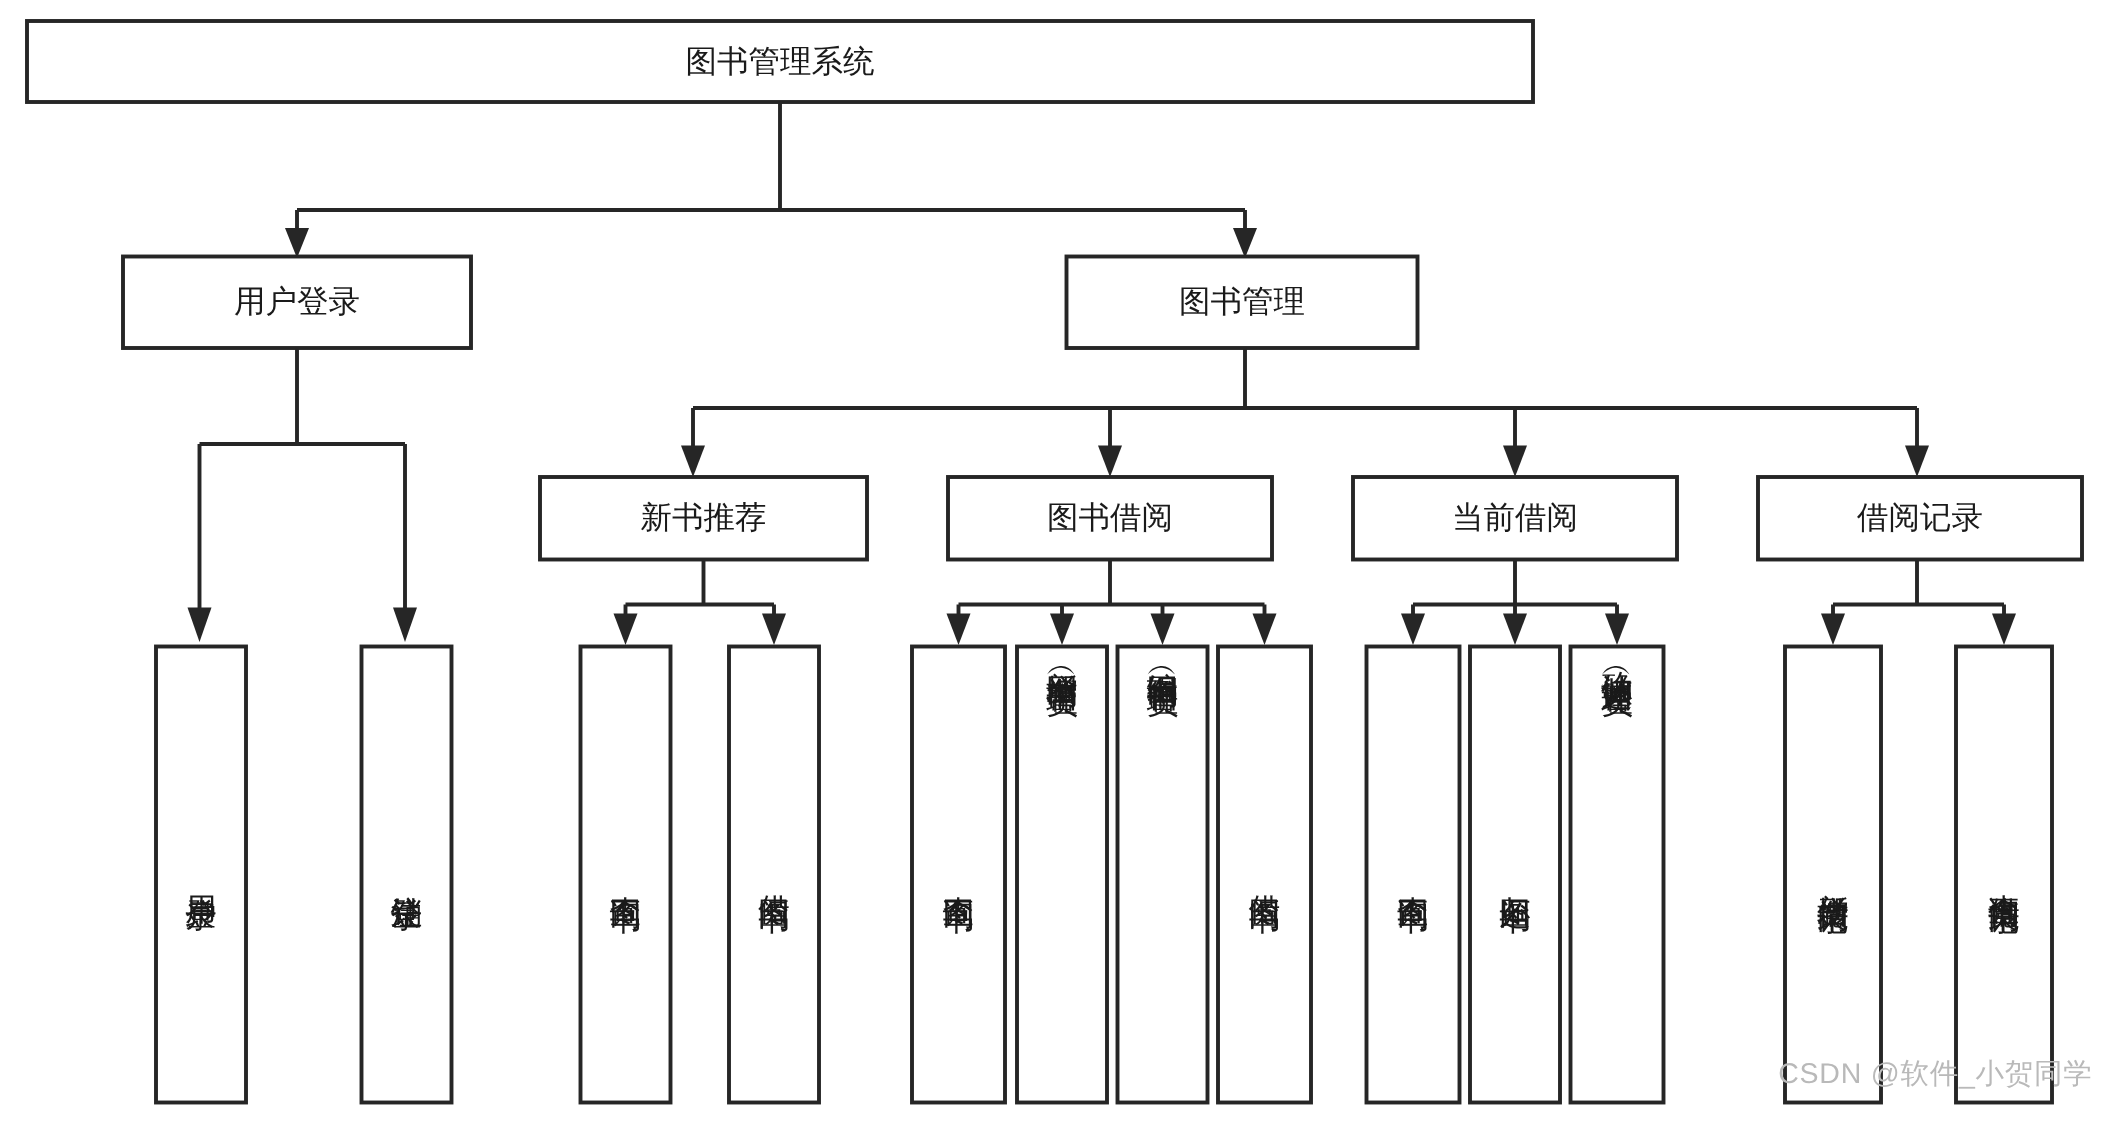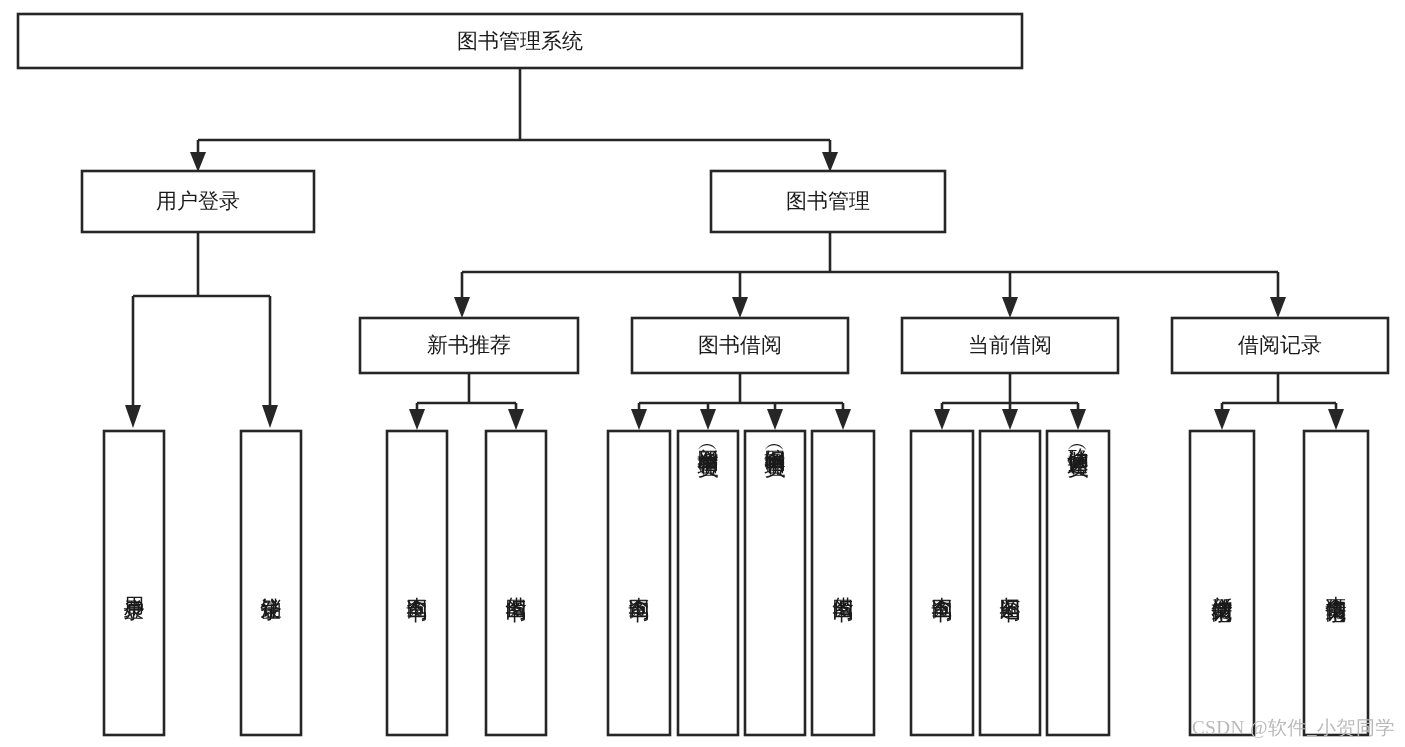--- a/index.html
+++ b/index.html
@@ -59,22 +59,22 @@
     text-orientation: upright;
     font-family: "DejaVu Sans", "Liberation Sans", sans-serif;
     font-size: 21px;
     color: #1a1a1a;
     letter-spacing: 1.5px;
     white-space: nowrap;
   }
   .watermark {
     position: absolute;
     right: 10px;
-    bottom: 6px;
-    font-family: Liberation Serif, serif;
+    bottom: 18px;
+    font-family: Liberation Sans, sans-serif;
     font-size: 19px;
     color: #b9b9b9;
     letter-spacing: 0.5px;
     white-space: nowrap;
     user-select: none;
   }
 </style>
 </head>
 <body>
 

